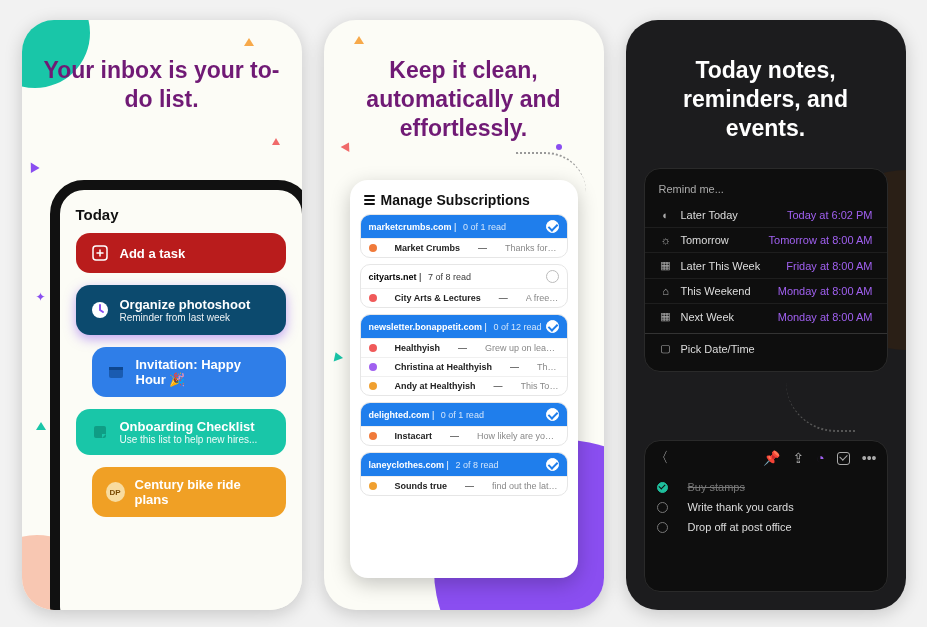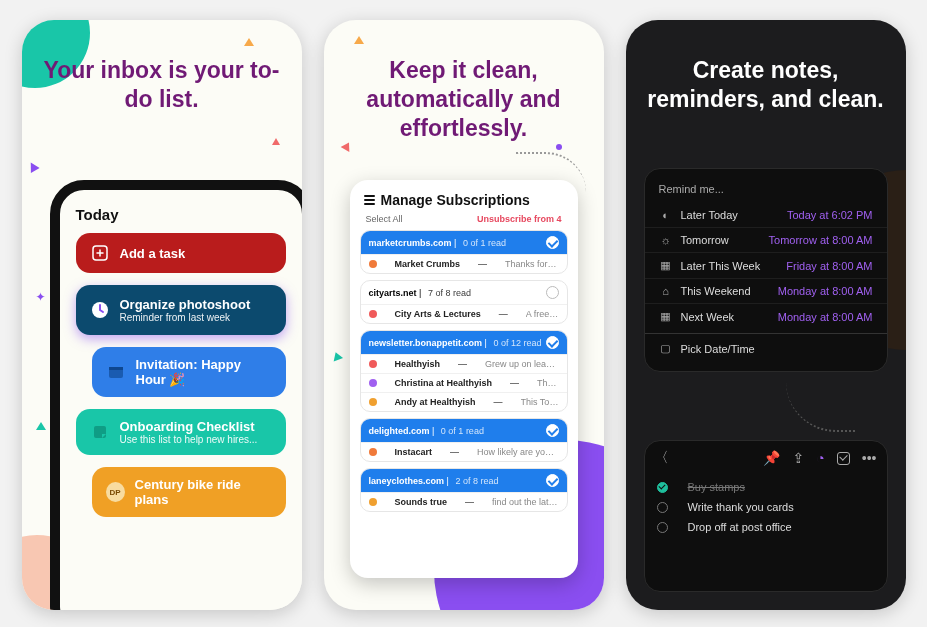--- a/index.html
+++ b/index.html
@@ -166,24 +166,20 @@
 
   <div class="subs-panel">
     <div class="subs-head">
       <span class="burg">
           <span></span>
           <span></span>
           <span></span>
         </span>
       <span>Manage Subscriptions</span>
     </div>
-    <div class="subs-actions">
-      <span>Select All</span>
-      <span class="unsub">Unsubscribe  from 4</span>
-    </div>
     <div id="groups-mount">
         <div class="grp">
           <div class="grp-head sel">
             <span><span class="dom">marketcrumbs.com</span> | <span class="cnt">0 of 1 read</span></span>
             <span class="chk"></span>
           </div>
           <div class="grp-row">
             <span class="rdot" style="background: rgb(240, 122, 58);"></span>
             <span class="nm">Market Crumbs</span>
             <span> — </span>
@@ -249,21 +245,21 @@
             <span> — </span>
             <span class="tx">find out the latest new sty...</span>
           </div>
         </div>
       </div>
   </div>
 </div>
 
 <div class="phone dark">
   <div class="blob-dark"></div>
-  <div class="headline">Create notes, reminders, and clean.</div>
+  <div class="headline">Today notes, reminders, and events.</div>
 
   <div class="remind-panel">
     <div class="remind-title">Remind me...</div>
     <div id="remind-mount">
         <div class="rrow">
           <div class="lft">
             <span class="ri">◐</span>
             <span>Later Today</span>
           </div>
           <span class="val">Today at 6:02 PM</span>

